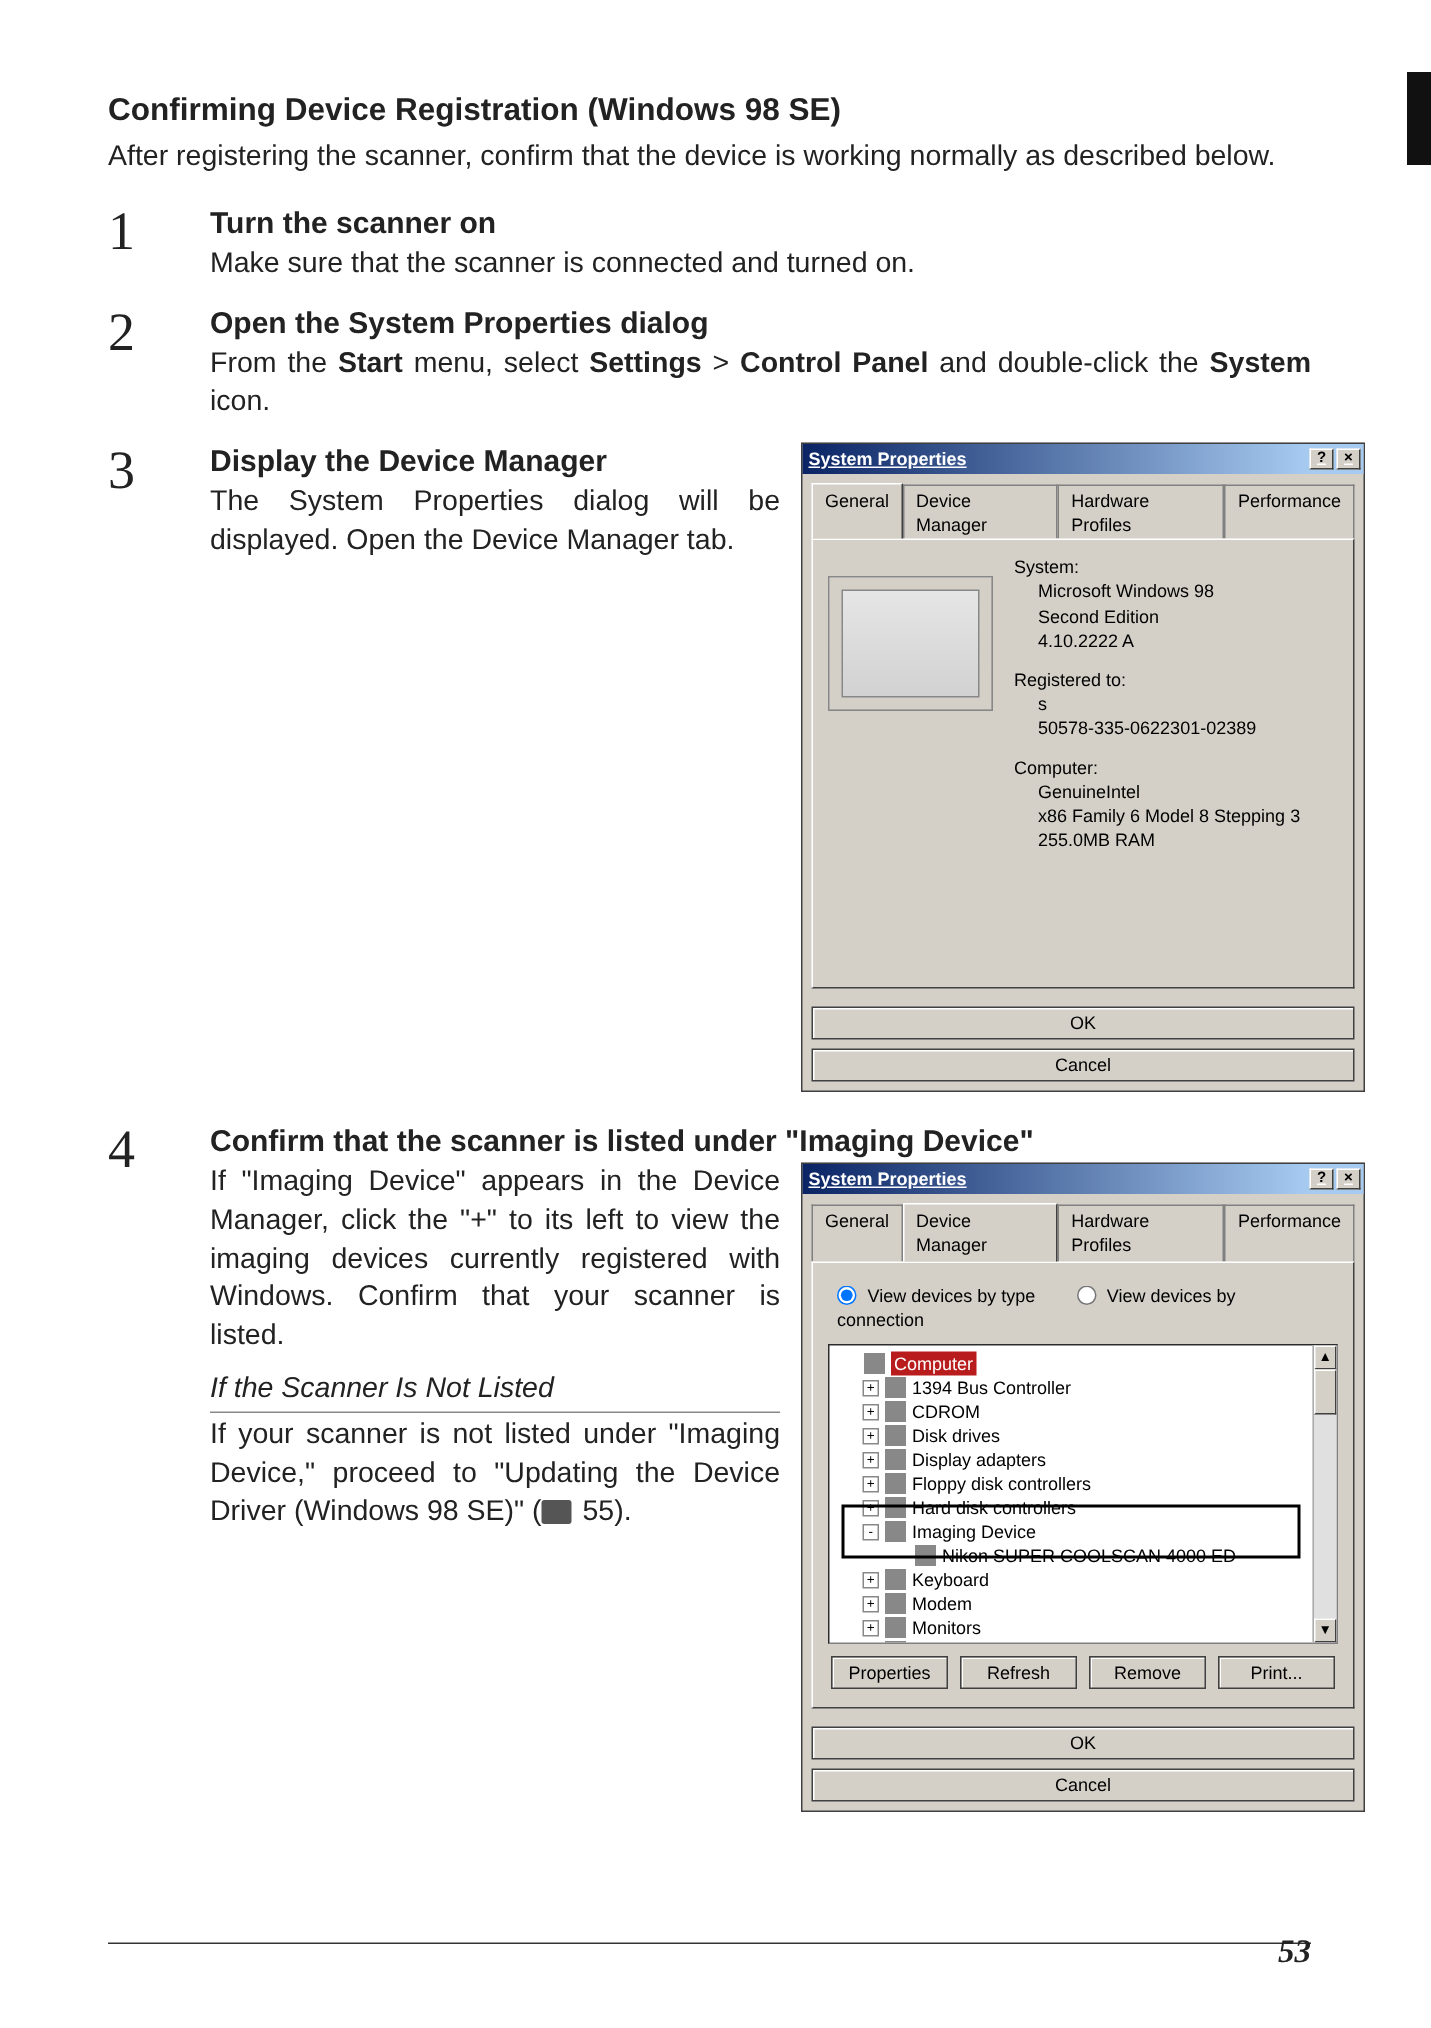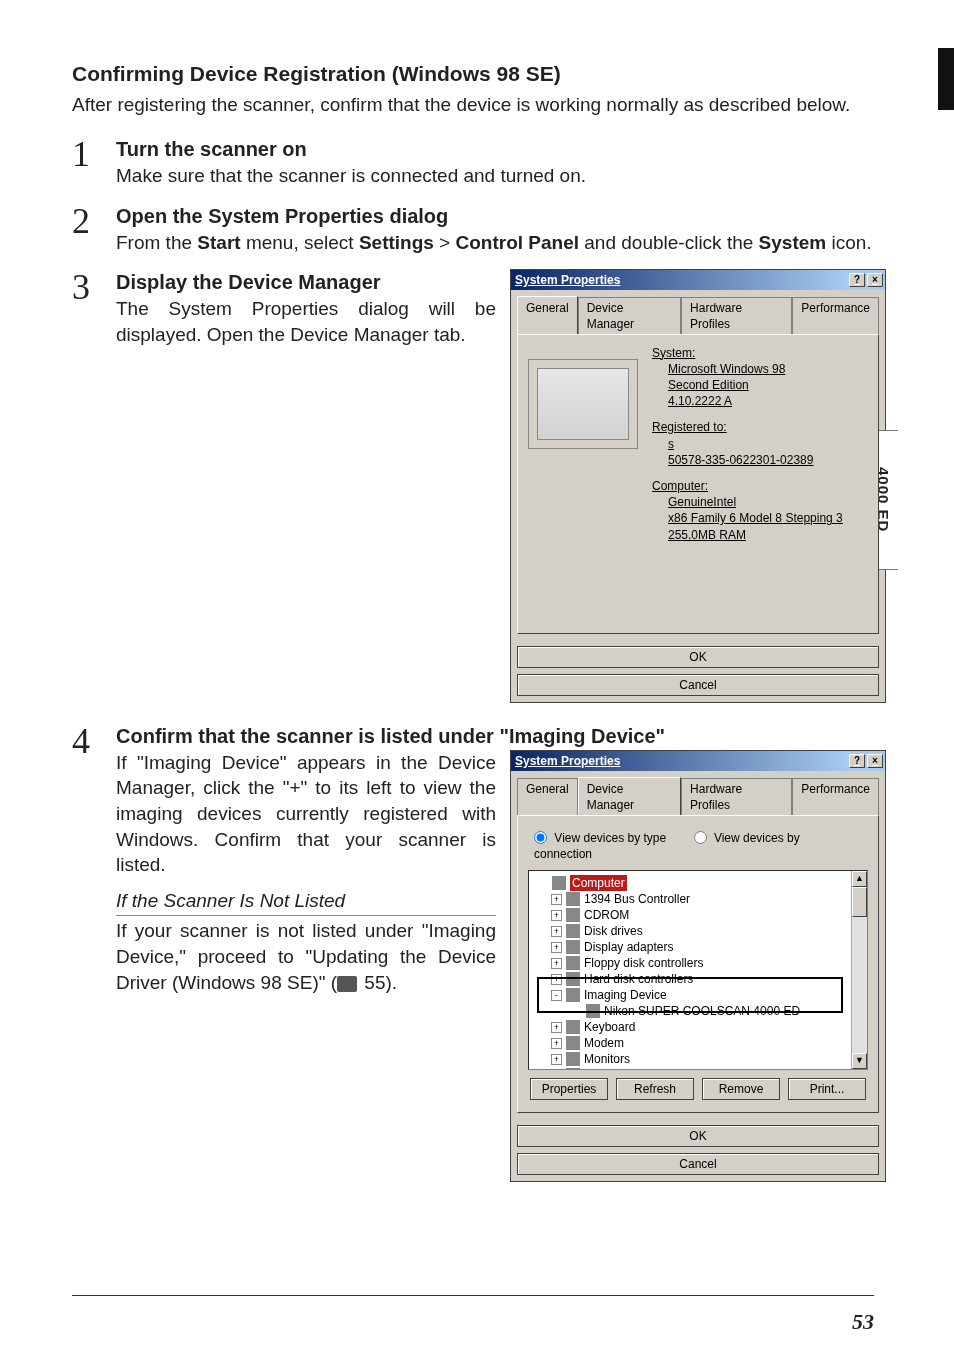--- a/index.html
+++ b/index.html
@@ -58,21 +58,21 @@
     margin-bottom: 14px;
   }
   .step-num {
     font-size: 36px;
     font-weight: 300;
     width: 44px;
     line-height: 1;
     font-family: Georgia, "Times New Roman", serif;
     flex-shrink:0;
   }
-  .step-body { flex: 1; }
+  .step-body { flex: 1; margin-left: 24px; }
   .step-head {
     font-weight: 600;
     font-size: 20px;
   }
   .step-text { }
   .step-text b { font-weight: bold; }
   .two-col {
     display: flex;
     gap: 14px;
   }
@@ -157,21 +157,21 @@
   .dialog .tab-pane {
     margin:0 6px 6px 6px;
     border:1px solid #fff;
     border-right-color:#404040;
     border-bottom-color:#404040;
     background:#d4d0c8;
     padding:10px;
     min-height:300px;
     position:relative;
   }
-  .sys-body { display:flex; gap:14px;text-decoration:underline; }
+  .sys-body { display:flex; gap:14px; }
   .monitor {
     width:110px;height:90px;
     border:1px solid #888;
     background: linear-gradient(#e8e8e8,#cfcfcf);
     box-shadow: inset 0 0 0 8px #d4d0c8, inset 0 0 0 9px #888;
     margin-top:14px;
   }
   .sys-info .block { margin-bottom:10px; }
   .sys-info .indent { padding-left:16px; }
   .dialog .btn-row {
@@ -250,21 +250,21 @@
   }
   .dm-btn-row .btn { flex:1; min-width:0;}
   .footer-rule {
     position:absolute;
     left:72px; right:80px; bottom:56px;
     border-top:1px solid #333;
   }
   .page-num {
     position:absolute;
     right:80px;
-    bottom:15px;
+    bottom:36px;
     font-style: italic;
     font-weight:bold;
     font-size:22px;
     font-family: Georgia, serif;
   }
 </style>
 </head>
 <body>
 
 <div class="page">

